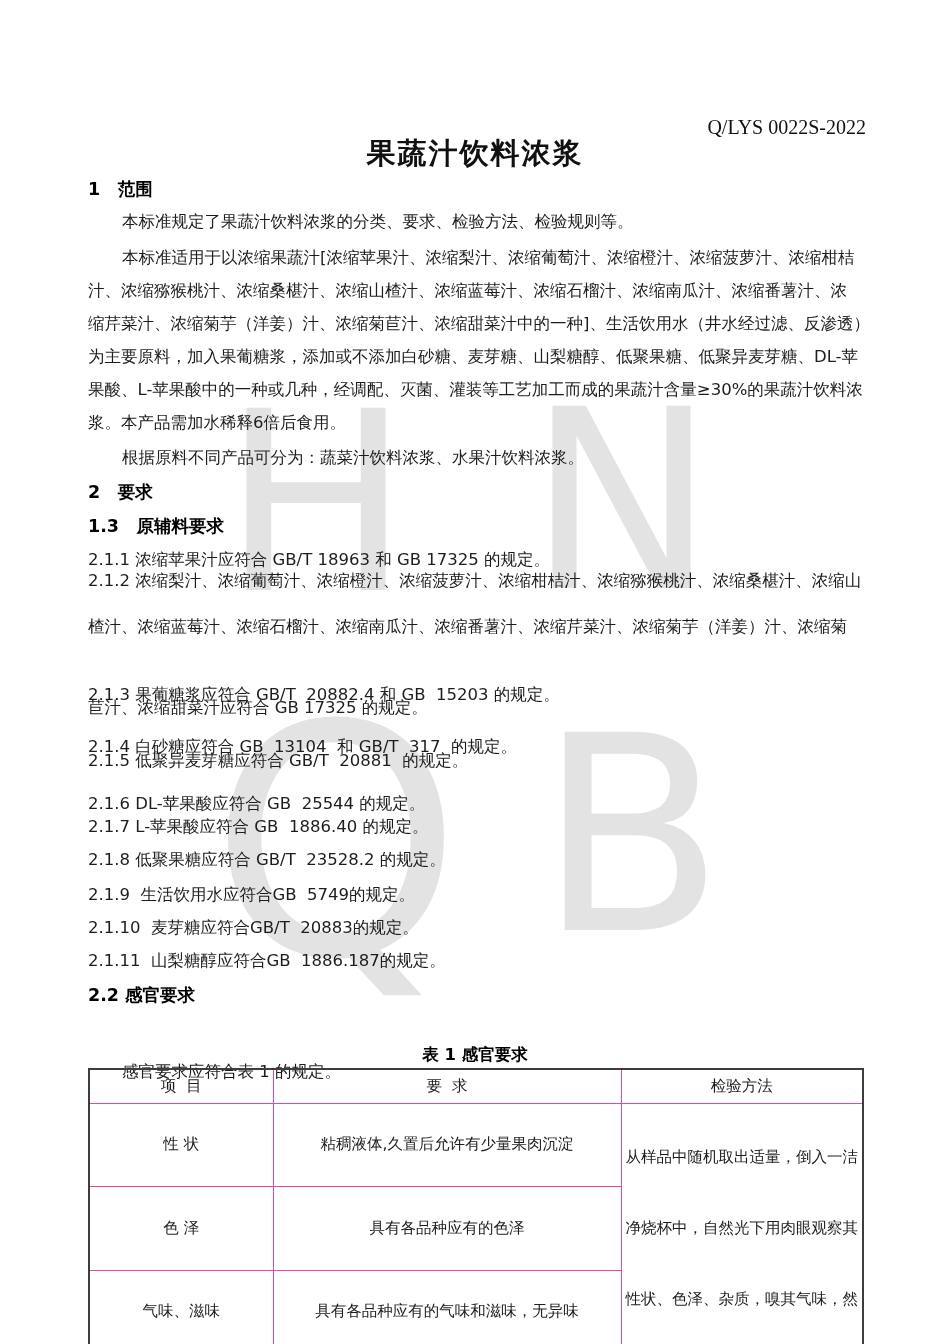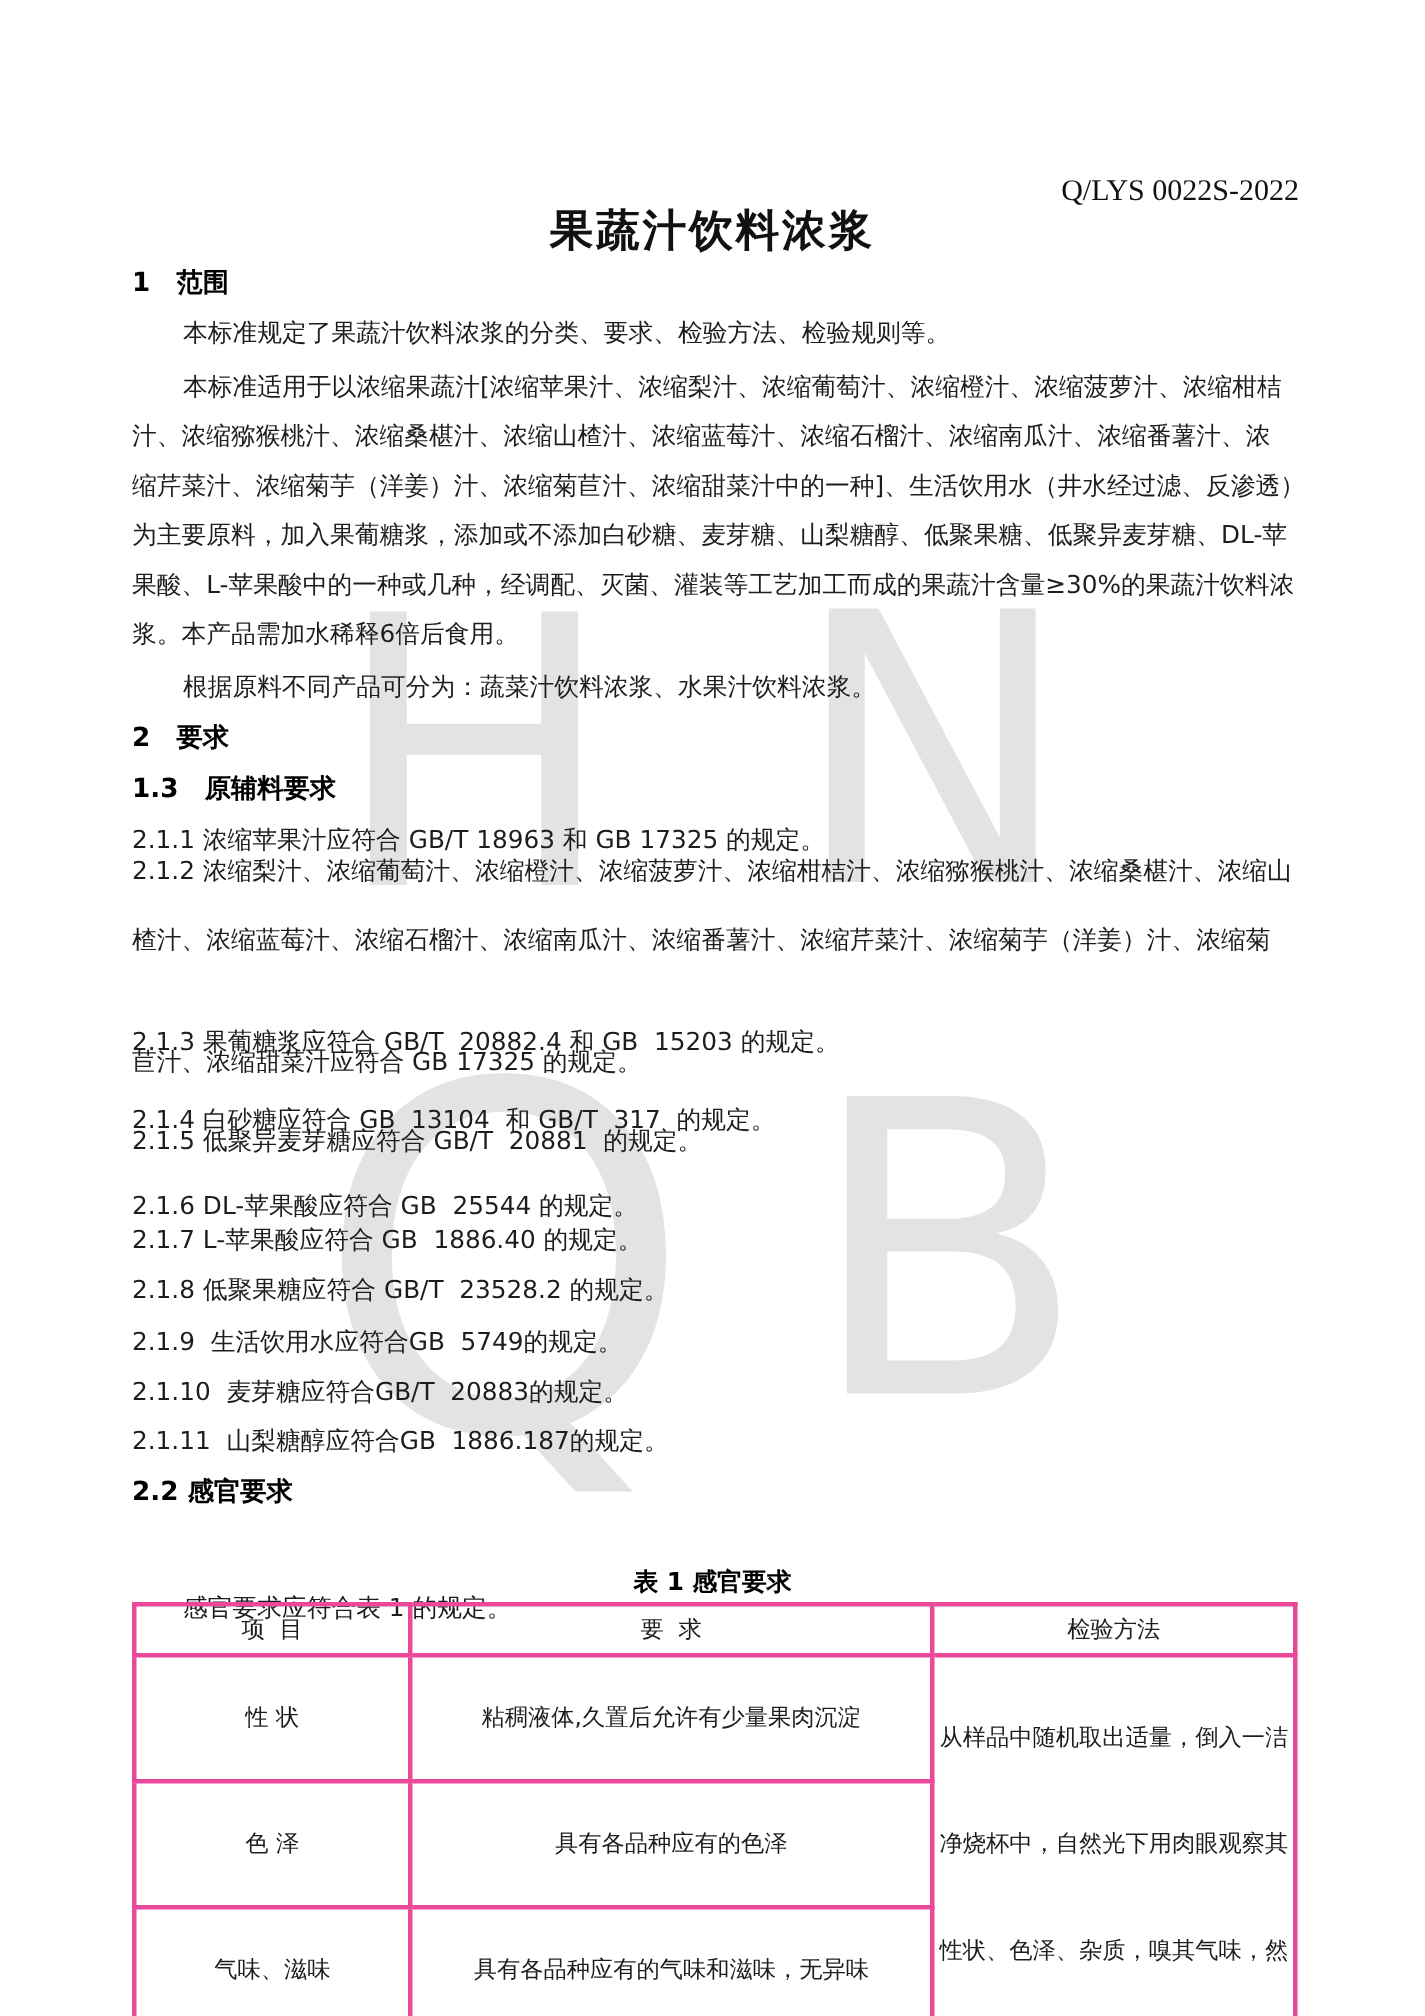--- a/index.html
+++ b/index.html
@@ -34,21 +34,21 @@
   .tbl-caption{
     position:absolute;top:1044px;left:0;width:100%;z-index:1;
     text-align:center;font-size:16.5px;font-weight:bold;color:#000;
   }
   table.t1{
     position:absolute;left:88px;top:1068px;width:774px;z-index:1;
     border-collapse:collapse;table-layout:fixed;
     border:2px solid #3d3d3d;
   }
   table.t1 th, table.t1 td{
-    border:3px solid #ec4899;padding:0;margin:0;
+    border:1px solid #ec4899;padding:0;margin:0;
     font-weight:normal;text-align:center;vertical-align:middle;
     font-size:15.5px;color:#1d1d1d;white-space:pre;
   }
   table.t1 tr.hrow{height:34px;}
   table.t1 tr.drow{height:35px;}
   td.method{
     text-align:left;padding:0 10px;font-size:15px;vertical-align:top;white-space:normal;
   }
   td.method div{height:35px;line-height:35px;white-space:pre;overflow:hidden;}
 </style>

